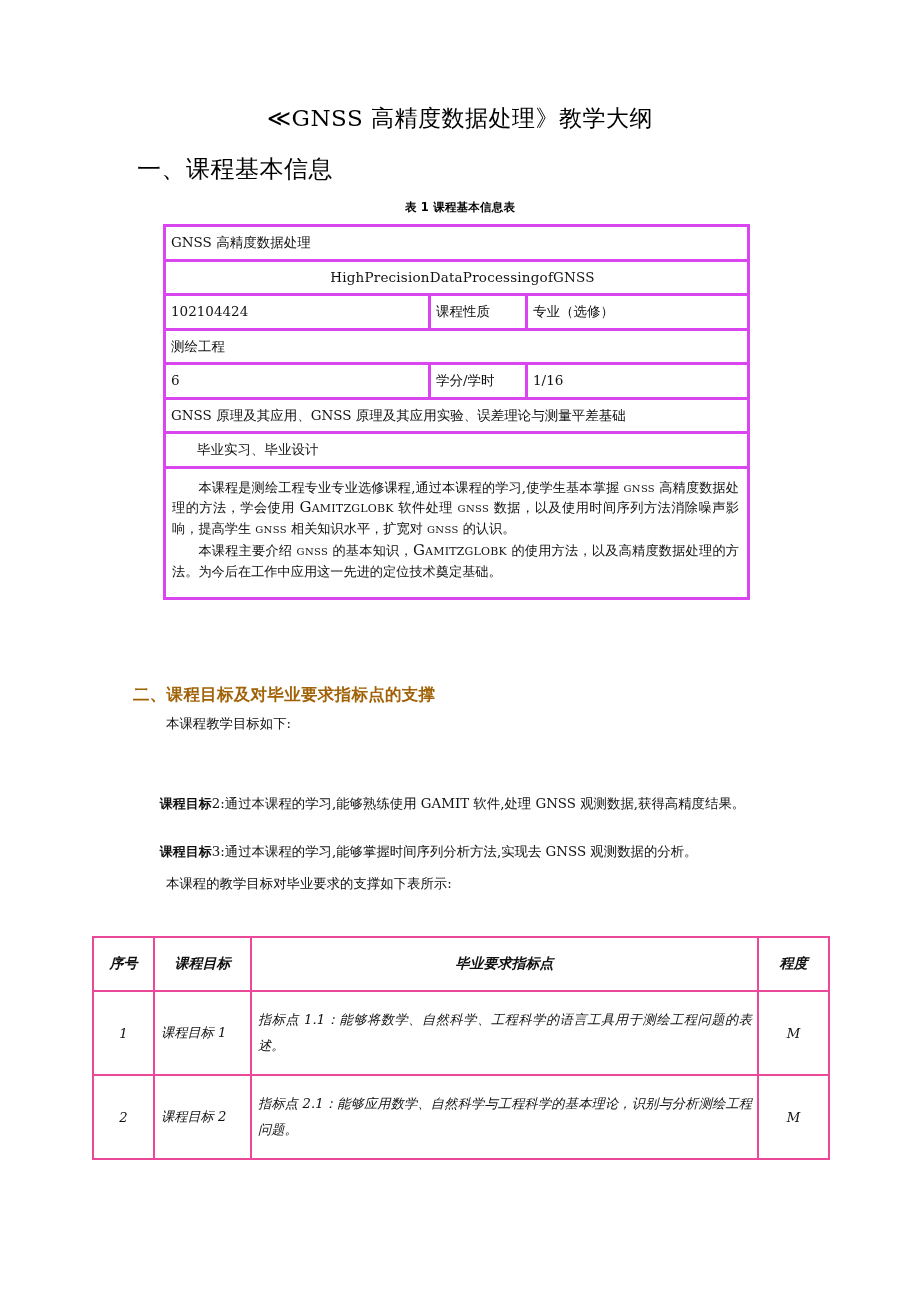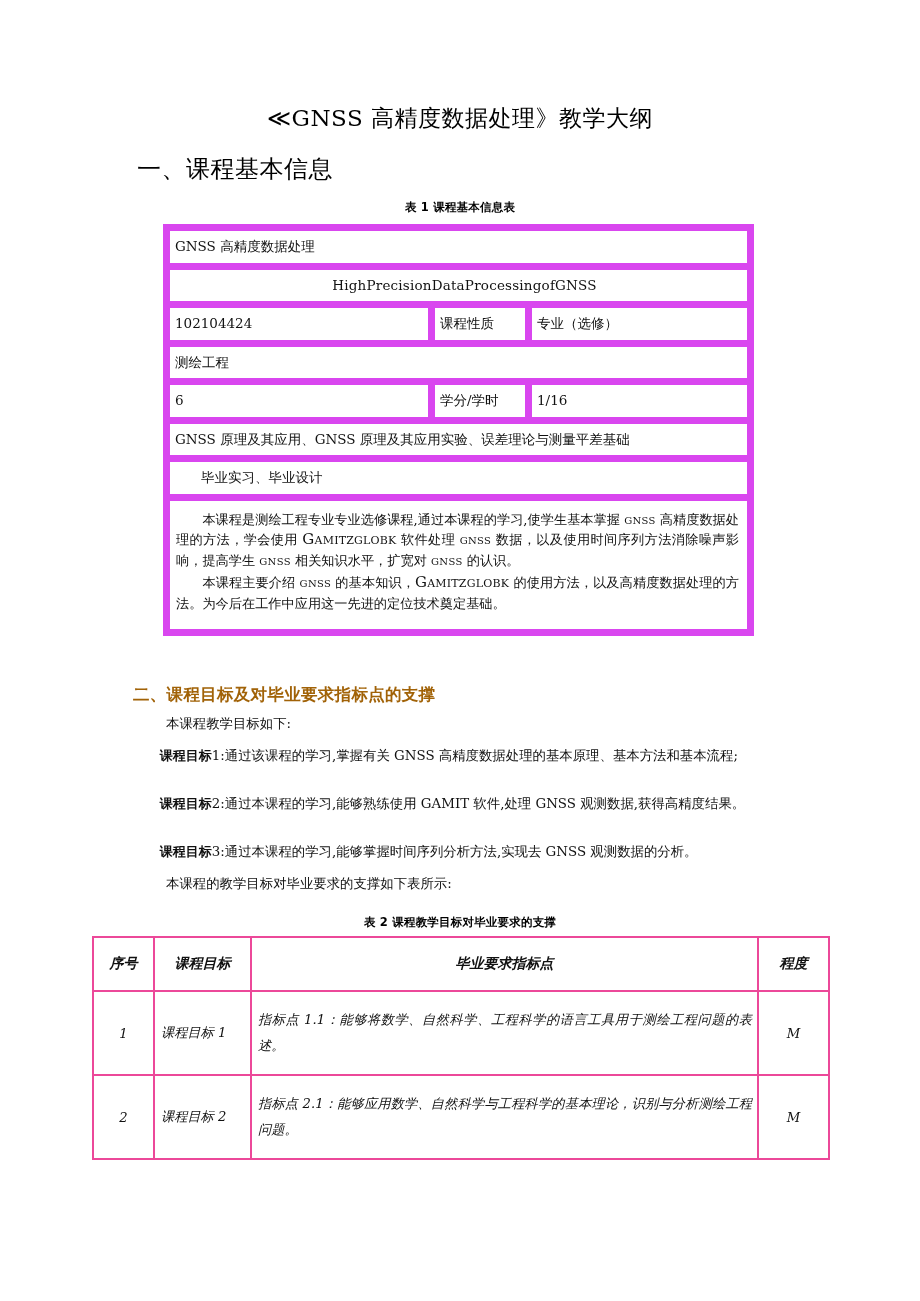--- a/index.html
+++ b/index.html
@@ -77,21 +77,21 @@
     left: 163px;
     top: 224px;
     width: 586px;
     border-collapse: collapse;
     table-layout: fixed;
     font-family: "DejaVu Serif", "Liberation Serif", serif;
     font-size: 13.5px;
     color: #111;
   }
   .t1 td {
-    border: 7px solid #d946ef;
+    border: 3px solid #d946ef;
     padding: 6px 6px 6px 5px;
     vertical-align: middle;
     line-height: 1.45;
   }
   .t1 .r-name     { height: 31px; }
   .t1 .r-eng      { height: 31px; text-align: center; }
   .t1 .r-code     { height: 31px; }
   .t1 .r-major    { height: 31px; }
   .t1 .r-credit   { height: 31px; }
   .t1 .r-pre      { height: 31px; }
@@ -234,29 +234,27 @@
           <p><span>本课程主要介绍 </span><span class="abbr">GNSS</span><span> 的基本知识，</span><span class="smallcaps">Gamitzglobk</span><span> 的使用方法，以及高精度数据处理的方法。为今后在工作中应用这一先进的定位技术奠定基础。</span></p>
         </td>
       </tr>
     </tbody>
   </table>
 
   <div class="sec2-heading">二、课程目标及对毕业要求指标点的支撑</div>
 
   <div class="para" id="p-intro">本课程教学目标如下:</div>
 
-  <div class="para" id="p-goal1"><span class="b">课程目标</span><span>1:通过该课程的学习,掌握有关 GNSS 高精度数据处理的基本原理、基本方法和基本流程;</span></div>
 
   <div class="para" id="p-goal2"><span class="b">课程目标</span><span>2:通过本课程的学习,能够熟练使用 GAMIT 软件,处理 GNSS 观测数据,获得高精度结果。</span></div>
 
   <div class="para" id="p-goal3"><span class="b">课程目标</span><span>3:通过本课程的学习,能够掌握时间序列分析方法,实现去 GNSS 观测数据的分析。</span></div>
 
   <div class="para" id="p-support">本课程的教学目标对毕业要求的支撑如下表所示:</div>
 
-  <div class="tbl-caption" id="caption-2">表 2 课程教学目标对毕业要求的支撑</div>
 
   <table class="t2">
     <colgroup>
       <col class="c-no">
       <col class="c-goal">
       <col class="c-point">
       <col class="c-deg">
     </colgroup>
     <thead>
       <tr>

